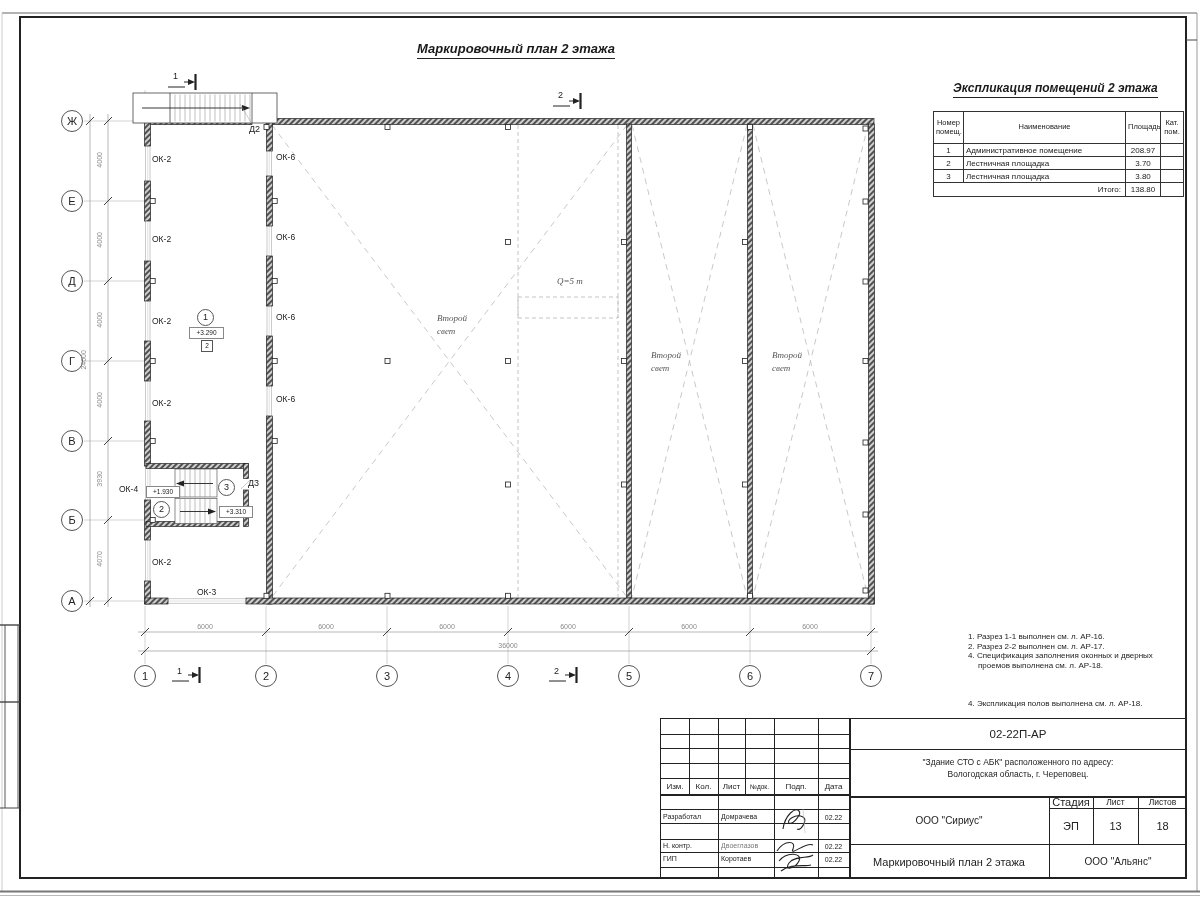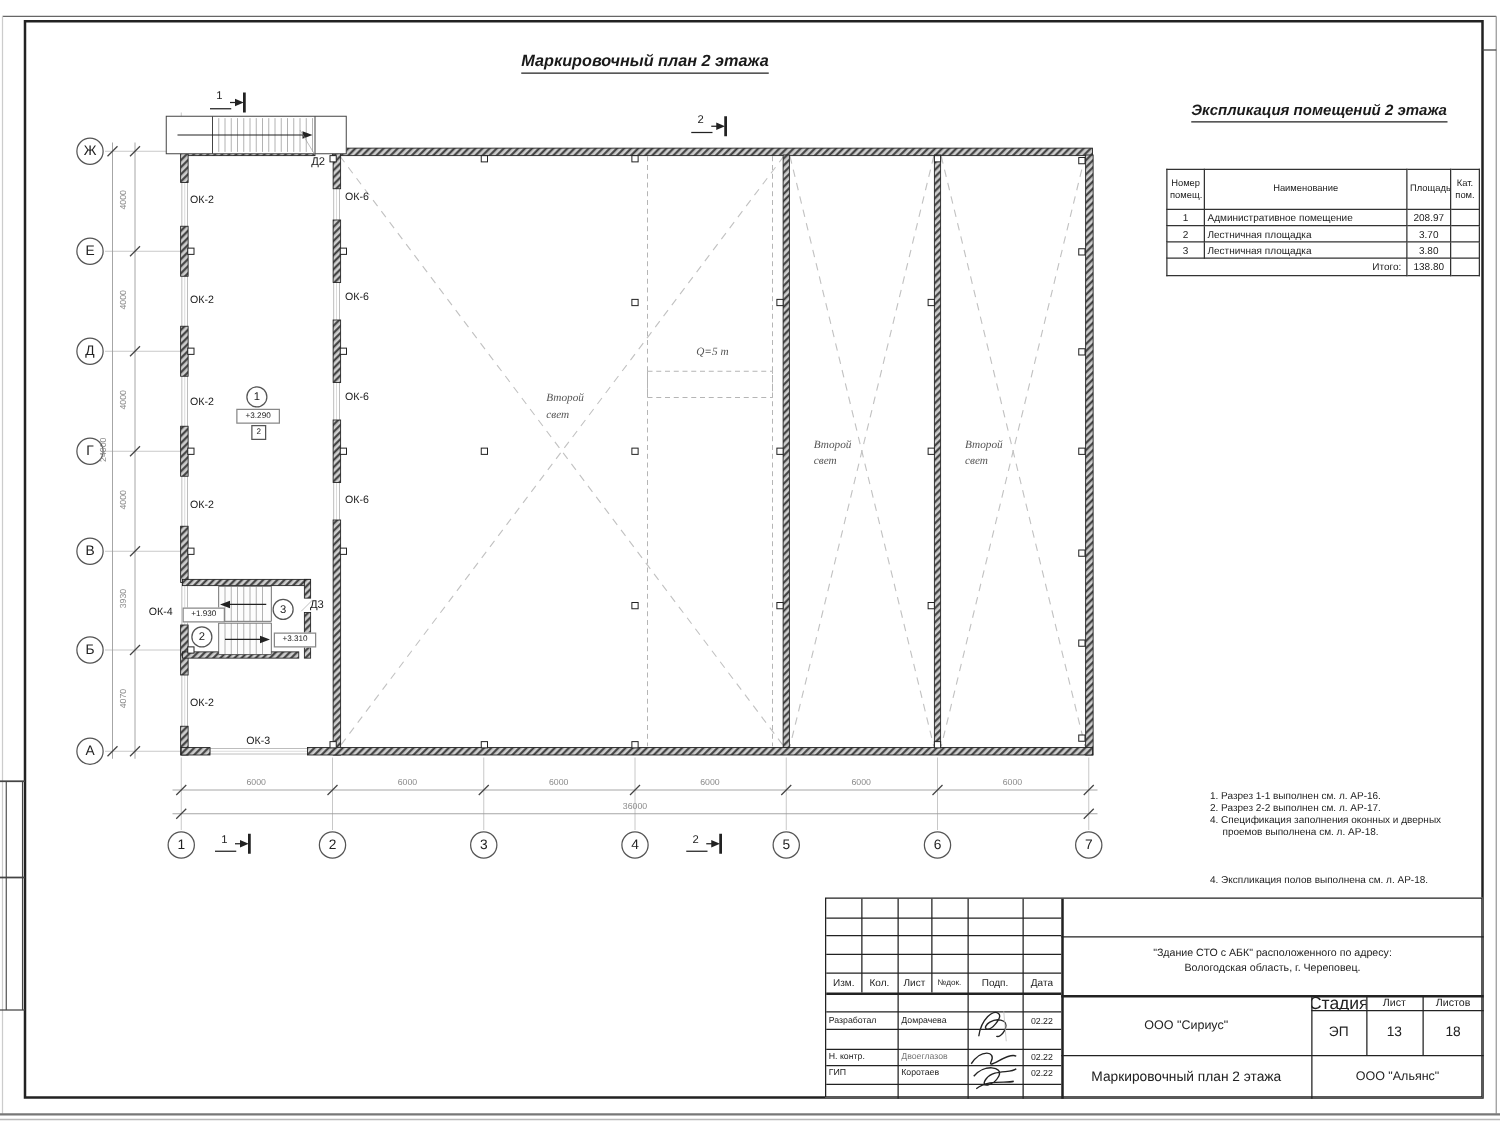--- a/index.html
+++ b/index.html
@@ -17,21 +17,21 @@
   .elev{position:absolute;border:0.5px solid #888;background:#fff;font-size:6.5px;
         text-align:center;color:#222;}
   .typ{position:absolute;border:0.8px solid #555;background:#fff;font-size:6.5px;
        text-align:center;color:#222;}
   .void{font-family:"Liberation Serif",serif;font-style:italic;font-size:9px;color:#555;}
   .sec{font-size:9px;color:#222;}
   .ptitle{font-size:13px;font-weight:bold;font-style:italic;border-bottom:1.2px solid #222;
           padding-bottom:2px;}
   .note{font-size:8px;color:#222;}
   
-  .expl{position:absolute;left:933px;top:135px;border-collapse:collapse;}
+  .expl{position:absolute;left:933px;top:111px;border-collapse:collapse;}
   .expl td{border:1px solid #333;font-size:8px;padding:0 2px;color:#222;
            overflow:hidden;box-sizing:border-box;}
   .expl .hd{font-size:7.5px;text-align:center;vertical-align:middle;line-height:1.15;}
   .expl .c{text-align:center;}
   .expl .r{text-align:right;padding-right:4px;}
   .expl table{border:1.5px solid #222;}
   
   .stamp{position:absolute;left:660px;top:718px;width:526px;height:160px;
          border:1.8px solid #222;box-sizing:border-box;background:#fff;}
   .cell{position:absolute;box-sizing:border-box;border-right:1px solid #222;
@@ -441,24 +441,25 @@
   <div class="cell cen nob" style="left:157px;top:135px;width:31px;height:11px;">02.22</div>
 
   <svg style="position:absolute;left:114px;top:84px;" width="42" height="34" viewBox="0 0 42 34">
     <path d="M8,26 C10,12 20,4 24,8 C27,11 18,22 14,20 C11,18 20,10 28,14 C33,17 26,28 22,26" fill="none" stroke="#222" stroke-width="1.1"></path>
     <line x1="28" y1="6" x2="30" y2="30" stroke="#bbb" stroke-width="0.6"></line>
   </svg>
   <svg style="position:absolute;left:112px;top:118px;" width="46" height="40" viewBox="0 0 46 40">
     <path d="M4,14 C12,2 24,4 20,12 C16,20 34,4 40,8 M6,24 C14,14 30,16 26,24 C22,32 10,34 16,26 C22,18 36,22 40,18 M8,34 C18,26 32,30 38,28" fill="none" stroke="#222" stroke-width="1.1"></path>
   </svg>
 
+  <div class="cell cen nob" style="left:188px;top:0;width:338px;height:30px;font-size:11.5px;">02-22П-АР</div>
   <div class="cell cen nob" style="left:188px;top:37px;width:338px;height:12px;font-size:8.5px;">"Здание СТО с АБК" расположенного по адресу:</div>
   <div class="cell cen nob" style="left:188px;top:49px;width:338px;height:12px;font-size:8.5px;">Вологодская область, г. Череповец.</div>
   <div class="cell cen nob" style="left:188px;top:77px;width:200px;height:48px;font-size:10px;">ООО "Сириус"</div>
-  <div class="cell cen nob" style="left:388px;top:77px;width:44px;height:12px;font-size:14px;">Стадия</div>
+  <div class="cell cen nob" style="left:388px;top:77px;width:44px;height:12px;font-size:11px;">Стадия</div>
   <div class="cell cen nob" style="left:432px;top:77px;width:45px;height:12px;font-size:8.5px;">Лист</div>
   <div class="cell cen nob" style="left:477px;top:77px;width:49px;height:12px;font-size:8.5px;">Листов</div>
   <div class="cell cen nob" style="left:388px;top:89px;width:44px;height:36px;font-size:11px;">ЭП</div>
   <div class="cell cen nob" style="left:432px;top:89px;width:45px;height:36px;font-size:11px;">13</div>
   <div class="cell cen nob" style="left:477px;top:89px;width:49px;height:36px;font-size:11px;">18</div>
   <div class="cell cen nob" style="left:188px;top:125px;width:200px;height:35px;font-size:11px;">Маркировочный план 2 этажа</div>
   <div class="cell cen nob" style="left:388px;top:125px;width:138px;height:35px;font-size:10px;">ООО "Альянс"</div>
 </div>
 
 </div>

